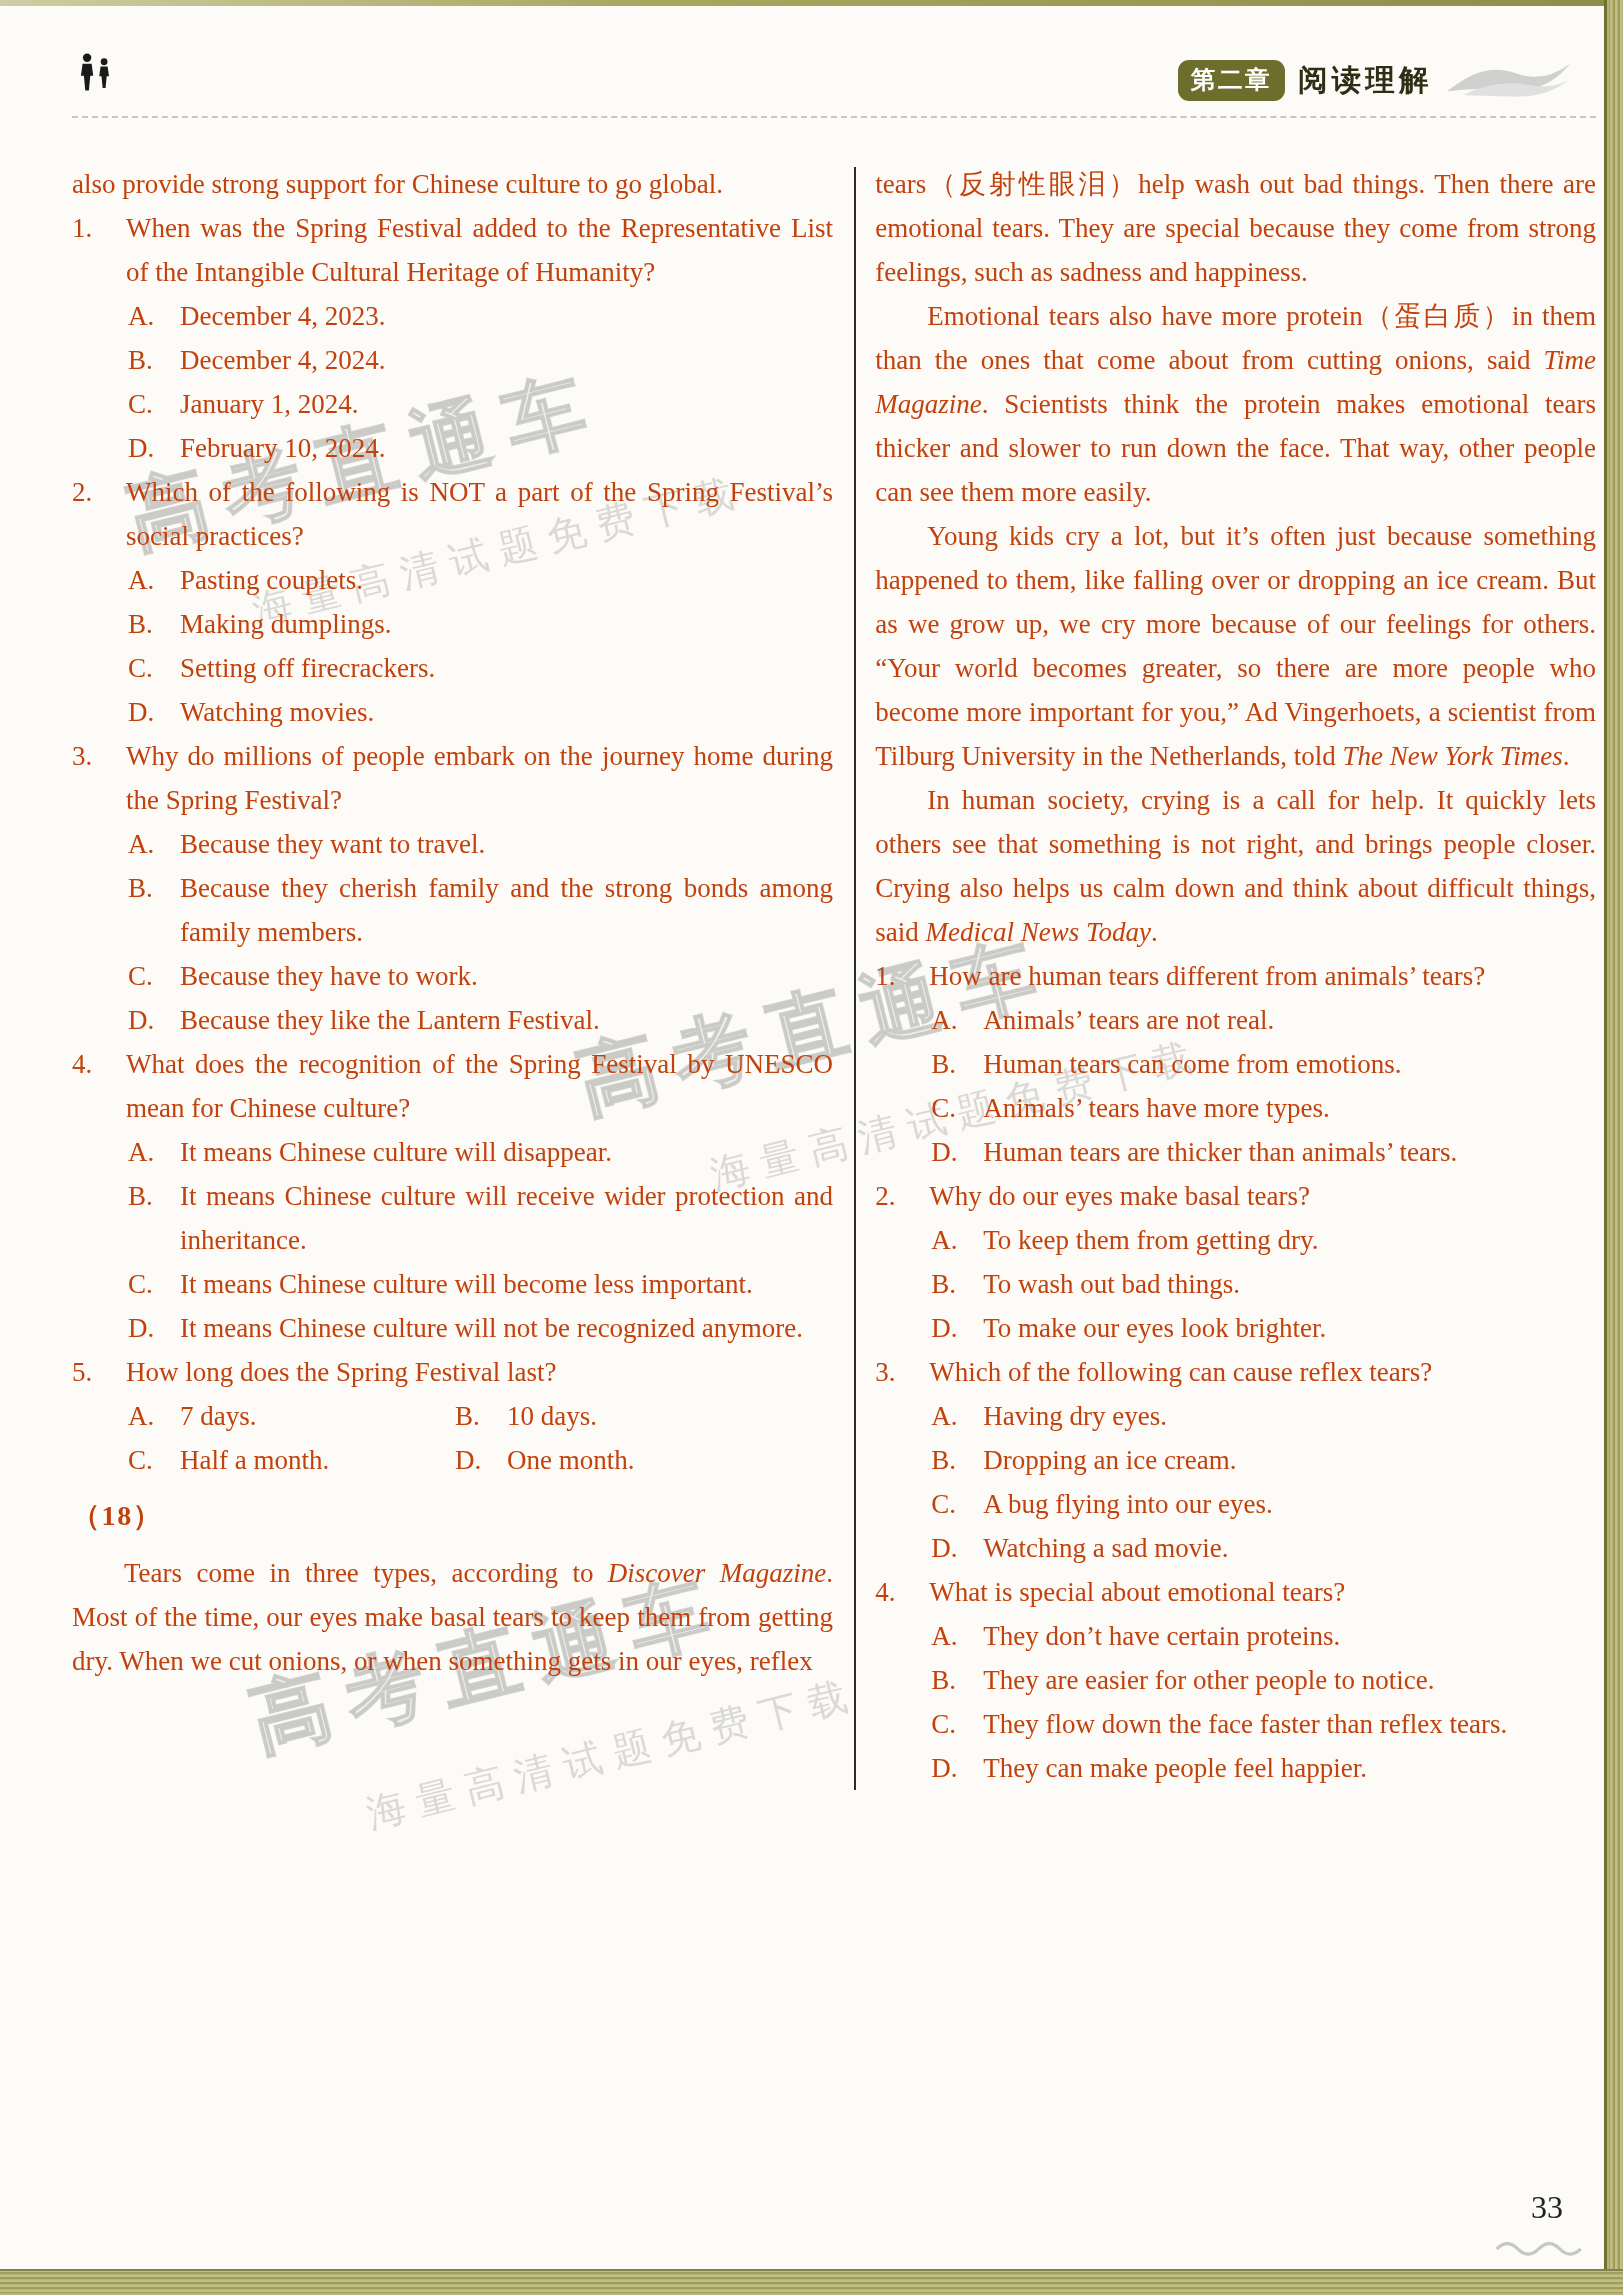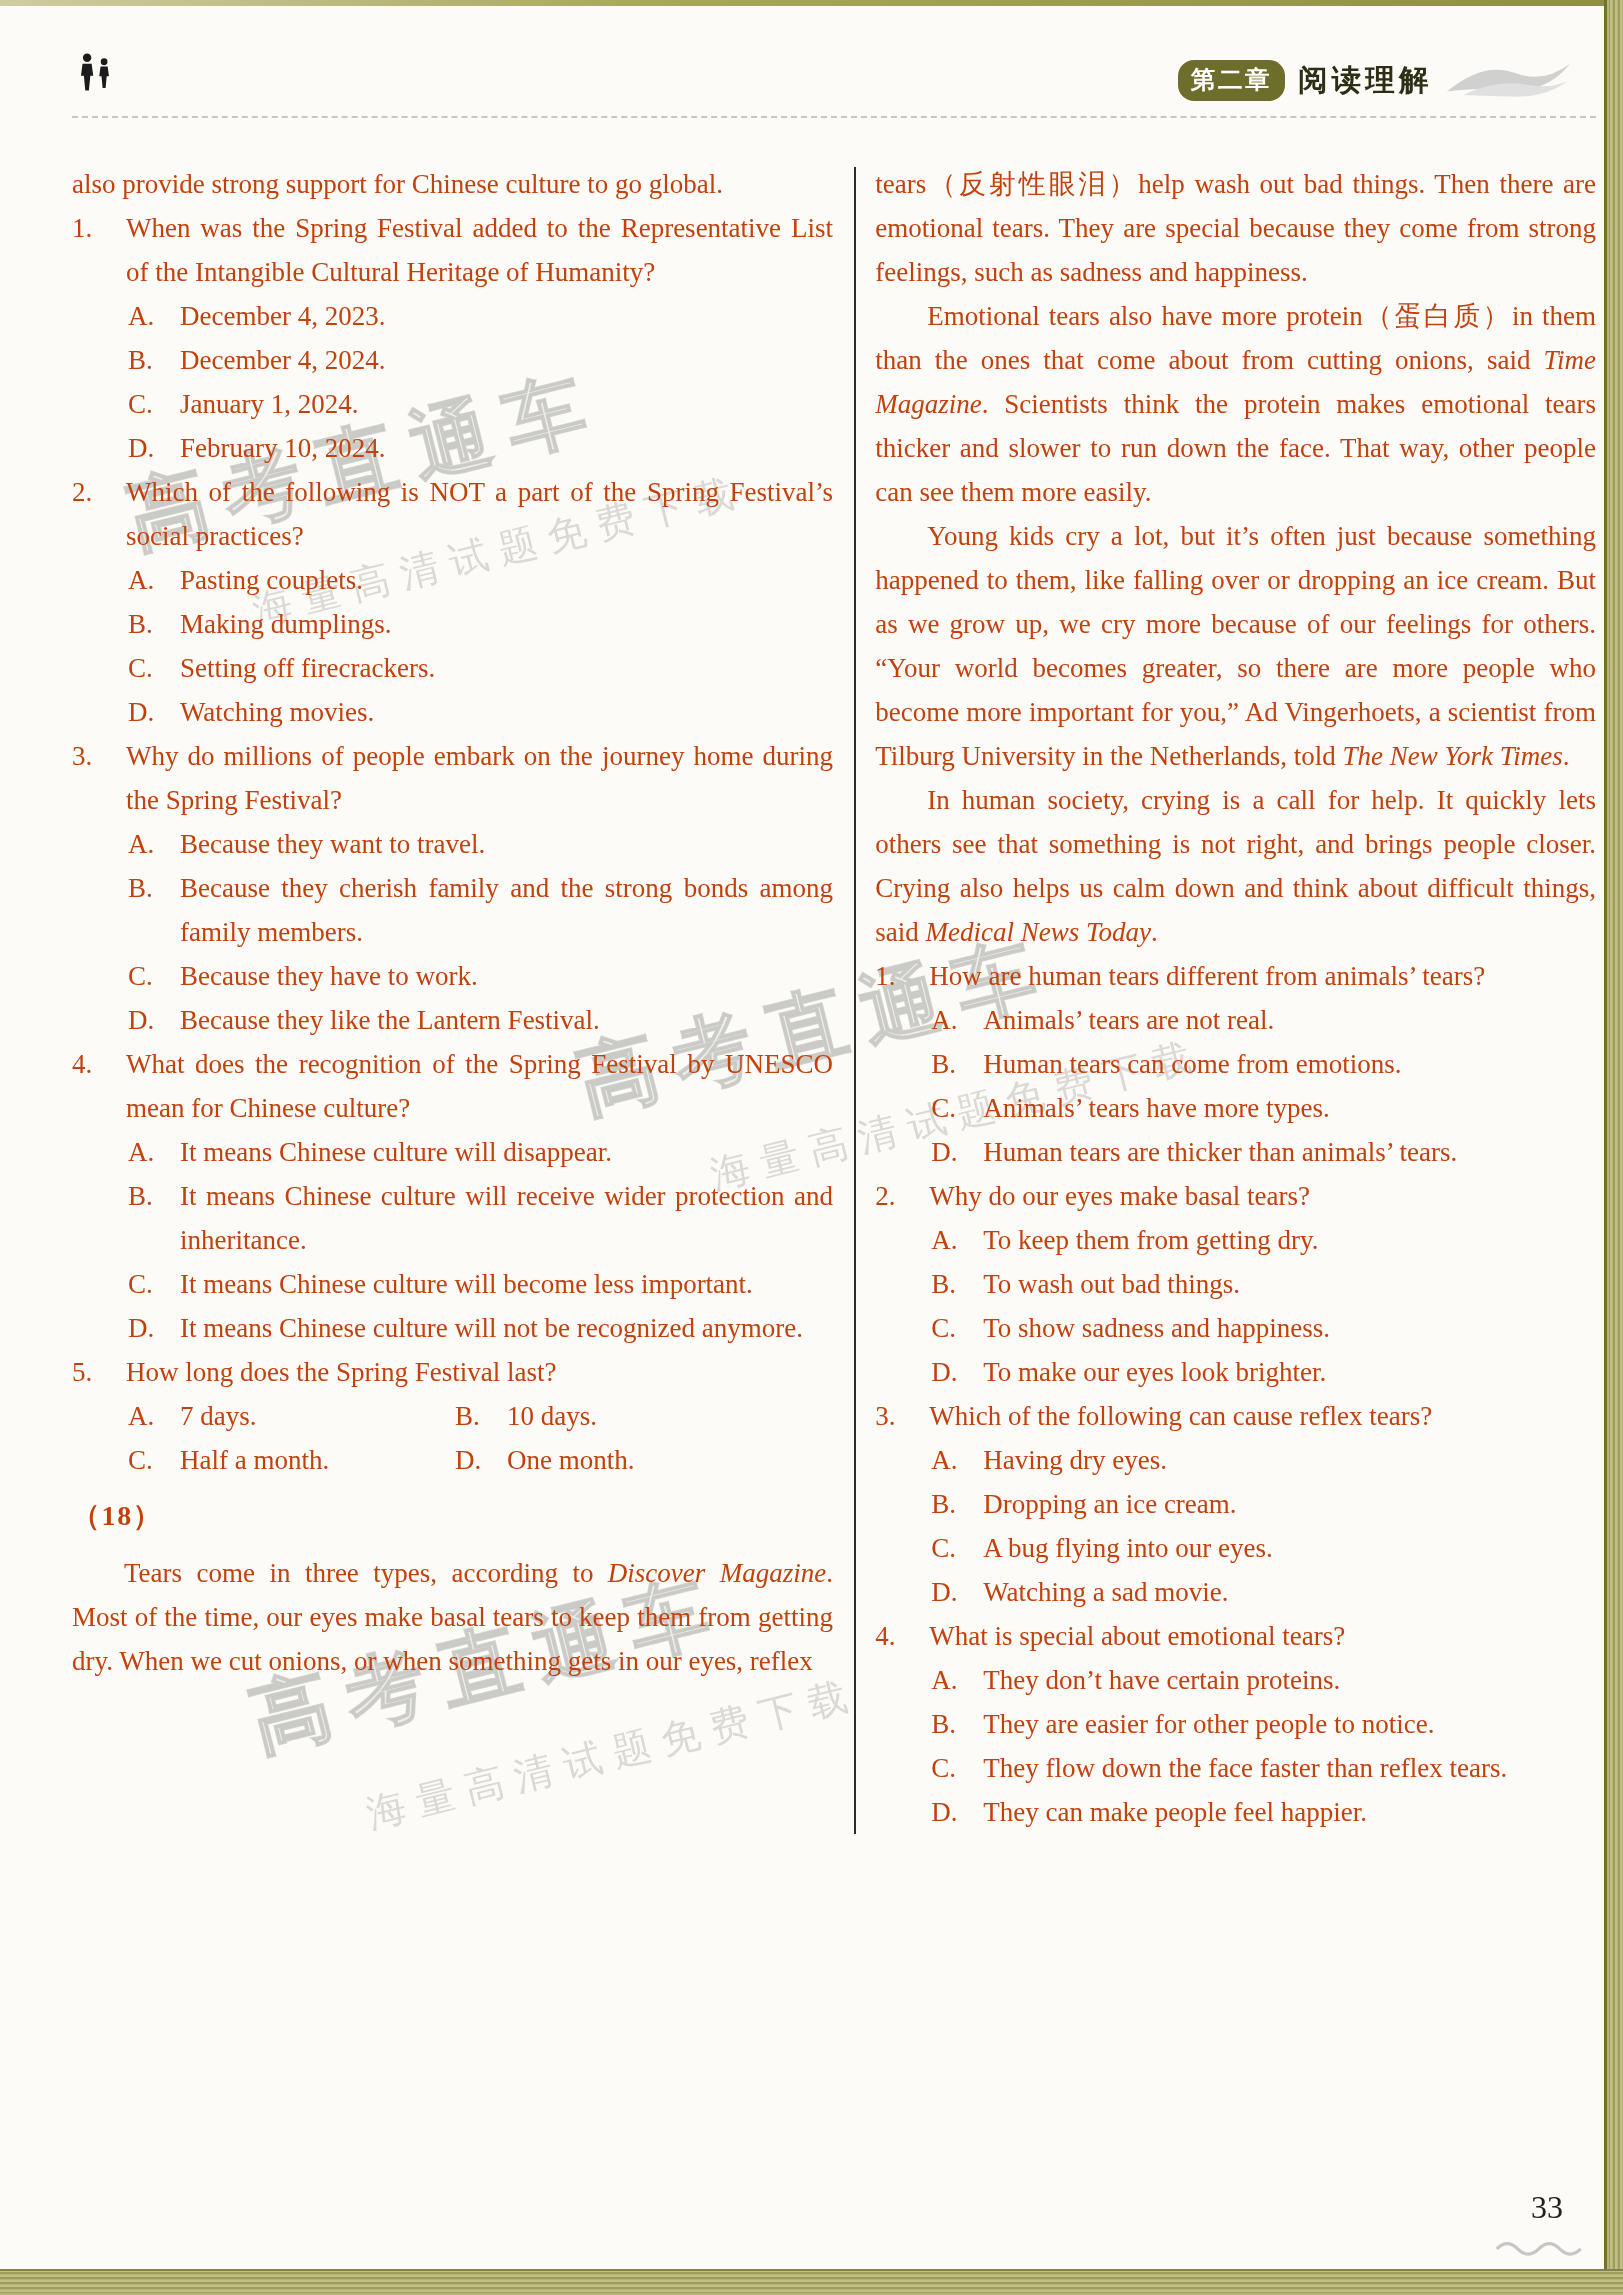--- a/index.html
+++ b/index.html
@@ -5,21 +5,21 @@
   *{box-sizing:border-box;margin:0;padding:0}
   html,body{width:1624px;height:2295px}
   body{position:relative;background:#dedbd2;font-family:"Liberation Serif","DejaVu Serif",serif}
   .page{position:absolute;inset:0;background:#fcfbf7;overflow:hidden}
   .edge-top{position:absolute;top:0;left:0;right:0;height:5.7px;background:linear-gradient(90deg,#cfcda2,#a8a75e 40%,#8f8e49)}
   .edge-right{position:absolute;top:0;right:0;bottom:0;width:19.6px;background:repeating-linear-gradient(90deg,#b6b478 0 1.6px,#9e9d5a 1.6px 3.3px,#c1bf87 3.3px 4.9px);border-left:3.3px solid #72722f;z-index:5}
   .edge-bottom{position:absolute;left:0;right:0;bottom:0;height:26px;background:repeating-linear-gradient(0deg,#b6b478 0 1.6px,#9e9d5a 1.6px 3.3px,#c1bf87 3.3px 4.9px);border-top:2.5px solid #83824a;z-index:5}
   .header{position:absolute;top:57px;left:74px;right:49px;height:52px;z-index:2}
   .logo{position:absolute;left:0;top:-4.9px}
   .header-right{position:absolute;right:4.9px;top:0;display:flex;align-items:center;gap:13px}
-  .badge{background:#6e6e2c;color:#fff;font-weight:bold;font-size:24.6px;line-height:1;padding:8.2px 13px;border-radius:16px;letter-spacing:2.5px;font-family:"DejaVu Sans",sans-serif}
+  .badge{background:#6e6e2c;color:#fff;font-weight:bold;font-size:24.6px;line-height:1;padding:8.2px 13px;border-radius:11px;letter-spacing:2.5px;font-family:"DejaVu Sans",sans-serif}
   .section-title{font-size:29.5px;font-weight:bold;color:#2e2e15;letter-spacing:4.1px;font-family:Liberation Serif, serif}
   .ornament{margin-left:1.6px;opacity:.85}
   .dash-line{position:absolute;top:116px;left:72px;right:28px;border-top:2.5px dashed #c6c6c6;z-index:1}
   .content{position:absolute;top:162px;left:72px;right:28px;display:flex;font-size:27px;line-height:44px;color:#c2410c;text-align:justify;z-index:2}
   .col-left{width:761px;flex:none}
   .divider{flex:none;width:1.6px;background:#2c2c2c;margin:4.9px 19.6px 0 21px}
   .col-right{flex:1}
   .para{text-indent:52px}
   .para.noindent{text-indent:0}
   .it{font-style:italic}
@@ -125,21 +125,20 @@
           <div class="q-head"><span class="q-num">1.</span><span>How are human tears different from animals’ tears?</span></div>
           <div class="option"><span class="opt-label">A.</span><span>Animals’ tears are not real.</span></div>
           <div class="option"><span class="opt-label">B.</span><span>Human tears can come from emotions.</span></div>
           <div class="option"><span class="opt-label">C.</span><span>Animals’ tears have more types.</span></div>
           <div class="option"><span class="opt-label">D.</span><span>Human tears are thicker than animals’ tears.</span></div>
         </div>
         <div class="question">
           <div class="q-head"><span class="q-num">2.</span><span>Why do our eyes make basal tears?</span></div>
           <div class="option"><span class="opt-label">A.</span><span>To keep them from getting dry.</span></div>
           <div class="option"><span class="opt-label">B.</span><span>To wash out bad things.</span></div>
-          <div class="option"><span class="opt-label">C.</span><span>To show sadness and happiness.</span></div>
           <div class="option"><span class="opt-label">D.</span><span>To make our eyes look brighter.</span></div>
         </div>
         <div class="question">
           <div class="q-head"><span class="q-num">3.</span><span>Which of the following can cause reflex tears?</span></div>
           <div class="option"><span class="opt-label">A.</span><span>Having dry eyes.</span></div>
           <div class="option"><span class="opt-label">B.</span><span>Dropping an ice cream.</span></div>
           <div class="option"><span class="opt-label">C.</span><span>A bug flying into our eyes.</span></div>
           <div class="option"><span class="opt-label">D.</span><span>Watching a sad movie.</span></div>
         </div>
         <div class="question">

